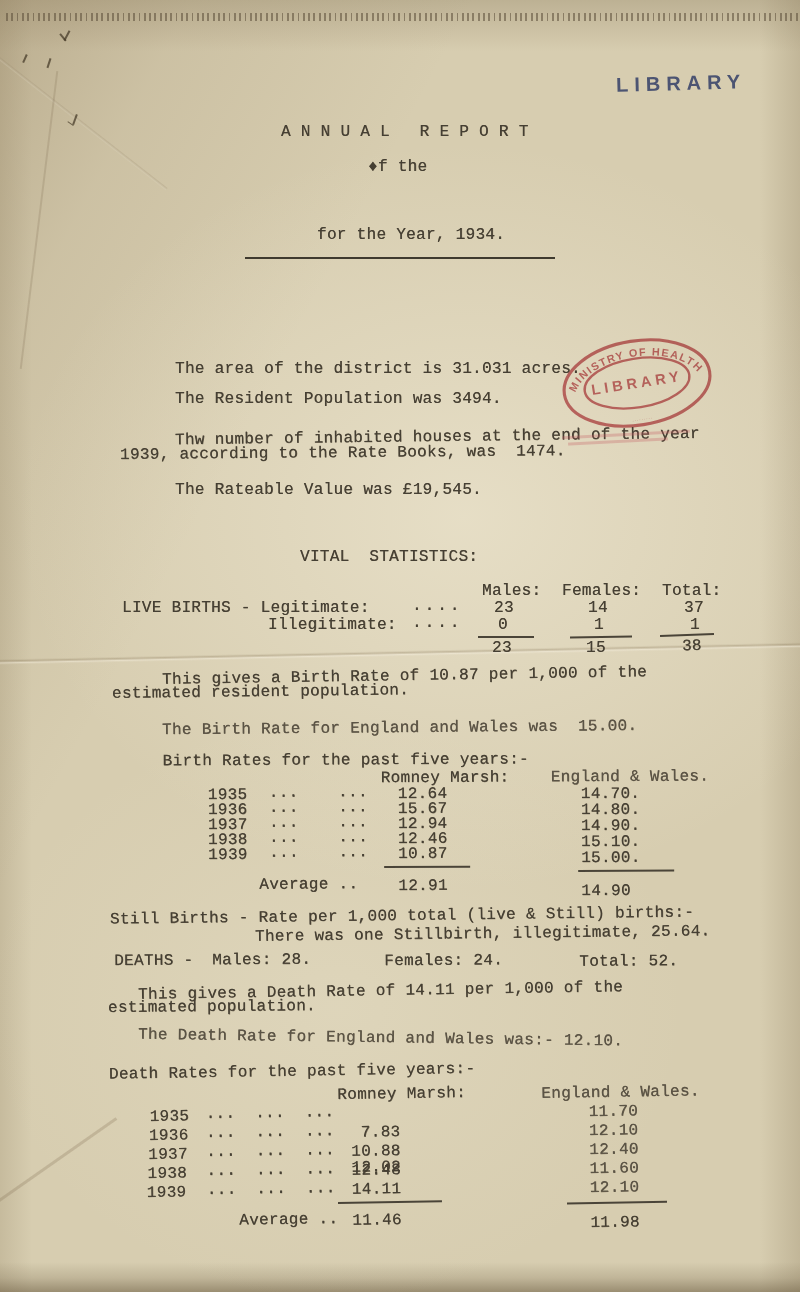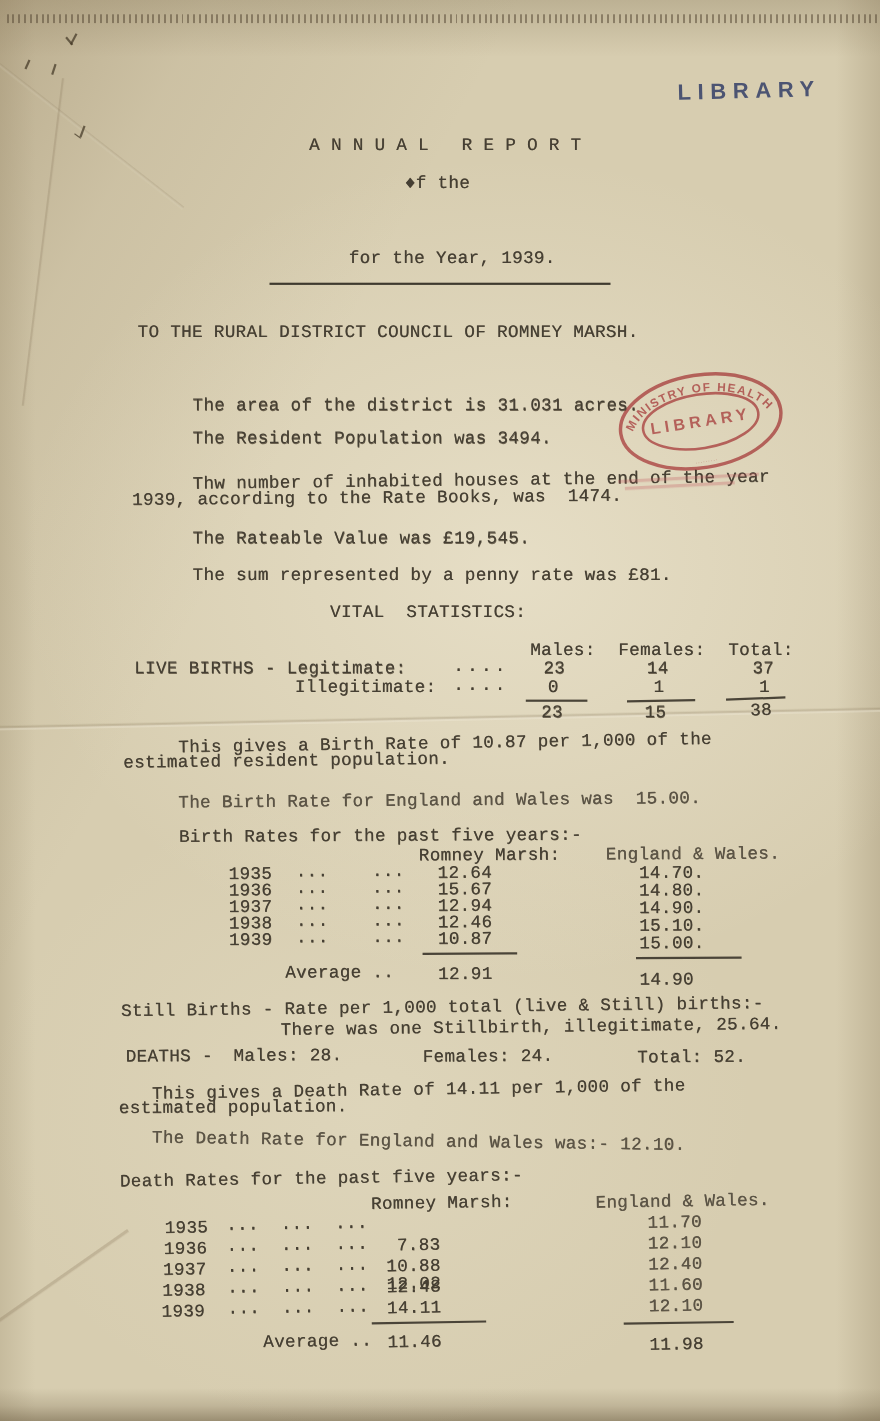--- a/index.html
+++ b/index.html
@@ -70,30 +70,28 @@
   <div class="scratch" style="left:62px;top:33px;width:1.6px;height:9px;transform:rotate(-40deg);"></div>
   <div class="scratch" style="left:24px;top:54px;width:1.5px;height:9px;transform:rotate(24deg);"></div>
   <div class="scratch" style="left:48px;top:58px;width:1.5px;height:10px;transform:rotate(18deg);"></div>
   <div class="scratch" style="left:74px;top:114px;width:1.6px;height:11px;transform:rotate(20deg);"></div>
   <div class="scratch" style="left:70px;top:120px;width:1.4px;height:7px;transform:rotate(-55deg);"></div>
 
   <div class="lib-stamp">LIBRARY</div>
 
   <div class="tw" style="left:281px;top:124px;">A N N U A L   R E P O R T</div>
   <div class="tw" style="left:368px;top:159px;">♦f the</div>
-  <div class="tw" style="left:317px;top:227px;">for the Year, 1939.</div>
+  <div class="tw" style="left:317px;top:227px;">for the Year, 1934.</div>
   <div class="rule" style="left:245px;top:257px;width:310px;"></div>
 
-  <div class="tw" style="left:125px;top:294px;">TO THE RURAL DISTRICT COUNCIL OF ROMNEY MARSH.</div>
   <div class="tw" style="left:175px;top:361px;">The area of the district is 31.031 acres.</div>
   <div class="tw" style="left:175px;top:391px;">The Resident Population was 3494.</div>
   <div class="tw rot-n07" style="left:175px;top:429px;">Thw number of inhabited houses at the end of the year</div>
   <div class="tw rot-n05" style="left:120px;top:445px;">1939, according to the Rate Books, was  1474.</div>
   <div class="tw" style="left:175px;top:482px;">The Rateable Value was £19,545.</div>
-  <div class="tw" style="left:175px;top:515px;">The sum represented by a penny rate was £81.</div>
 
   <div class="tw" style="left:300px;top:549px;">VITAL  STATISTICS:</div>
 
   <div class="tbl">
     <span class="tw" style="left:482px;top:583px;">Males:</span>
     <span class="tw" style="left:562px;top:583px;">Females:</span>
     <span class="tw" style="left:662px;top:583px;">Total:</span>
 
     <span class="tw" style="left:122px;top:600px;">LIVE BIRTHS - Legitimate:</span>
     <span class="tw" style="left:412px;top:598px;letter-spacing:3px;">....</span>

